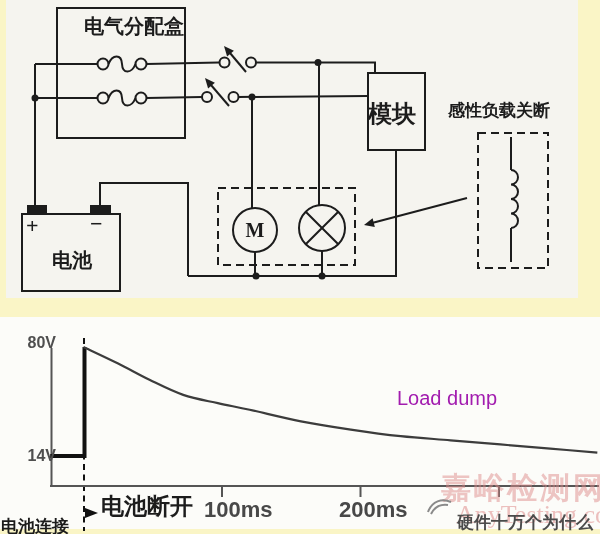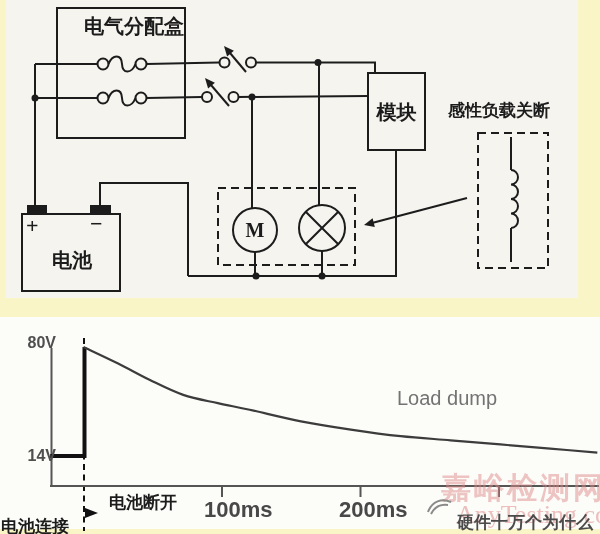--- a/index.html
+++ b/index.html
@@ -4,35 +4,35 @@
 <style>
   html,body{margin:0;padding:0;}
   body{width:600px;height:534px;overflow:hidden;background:#faf5c6;}
   .canvas{position:relative;width:600px;height:434px;background:#faf5c6;font-family:"Liberation Sans",sans-serif;}
   .panel-top{position:absolute;left:6px;top:0;width:572px;height:298px;background:#f5f4ef;}
   .panel-chart{position:absolute;left:0;top:317px;width:600px;height:212px;background:#fcfcf9;}
   svg.layer{position:absolute;left:0;top:0;}
   .lbl{position:absolute;color:#1c1c1c;line-height:1.1;white-space:nowrap;}
   .cn{font-family:"Liberation Serif",serif;font-weight:700;}
   .box-label{left:66px;top:15px;width:136px;text-align:center;font-size:20px;}
-  .module-label{left:368px;top:101px;width:57px;text-align:center;font-size:20px;}
+  .module-label{left:368px;top:101px;width:57px;font-size:24px;}
   .inductive-label{left:447px;top:102px;width:104px;text-align:center;font-size:17px;}
   .battery-label{left:39px;top:249px;width:66px;text-align:center;font-size:20px;}
   .plus-label{left:26px;top:214px;font-size:22px;}
   .minus-label{left:90px;top:212px;font-size:22px;}
   .motor-label{left:243px;top:219px;width:24px;text-align:center;font-size:20px;}
   .ytick{width:36px;text-align:right;font-size:16px;font-weight:600;color:#4f4f4f;margin-left:12px;}
   .v80{left:8px;top:334px;}
   .v14{left:8px;top:447px;}
   .xtick{font-size:22px;font-weight:600;color:#484848;}
   .t100{left:204px;top:498px;}
   .t200{left:339px;top:498px;}
-  .loaddump{left:397px;top:387px;font-size:20px;color:#737373;}
+  .loaddump{left:397px;top:387px;font-size:20px;color:#a21caf;}
   .conn{left:1px;top:518px;font-size:17px;}
-  .disc{left:101px;top:494px;font-size:17px;margin-left:8px;}
+  .disc{left:101px;top:494px;font-size:23px;}
   .wm-site{left:441px;top:471px;font-size:30px;letter-spacing:3px;color:rgba(222,140,140,.5);}
   .wm-domain{left:456px;top:501px;font-size:26px;font-family:"Liberation Serif",serif;color:rgba(222,140,140,.55);}
   .wm-pub{left:457px;top:497px;font-size:17px;color:#4b4b4b;margin-top:17px;}
   .wm-logo{left:425px;top:496px;width:30px;height:22px;}
 </style>
 </head>
 <body>
 
 <div class="canvas">
 

